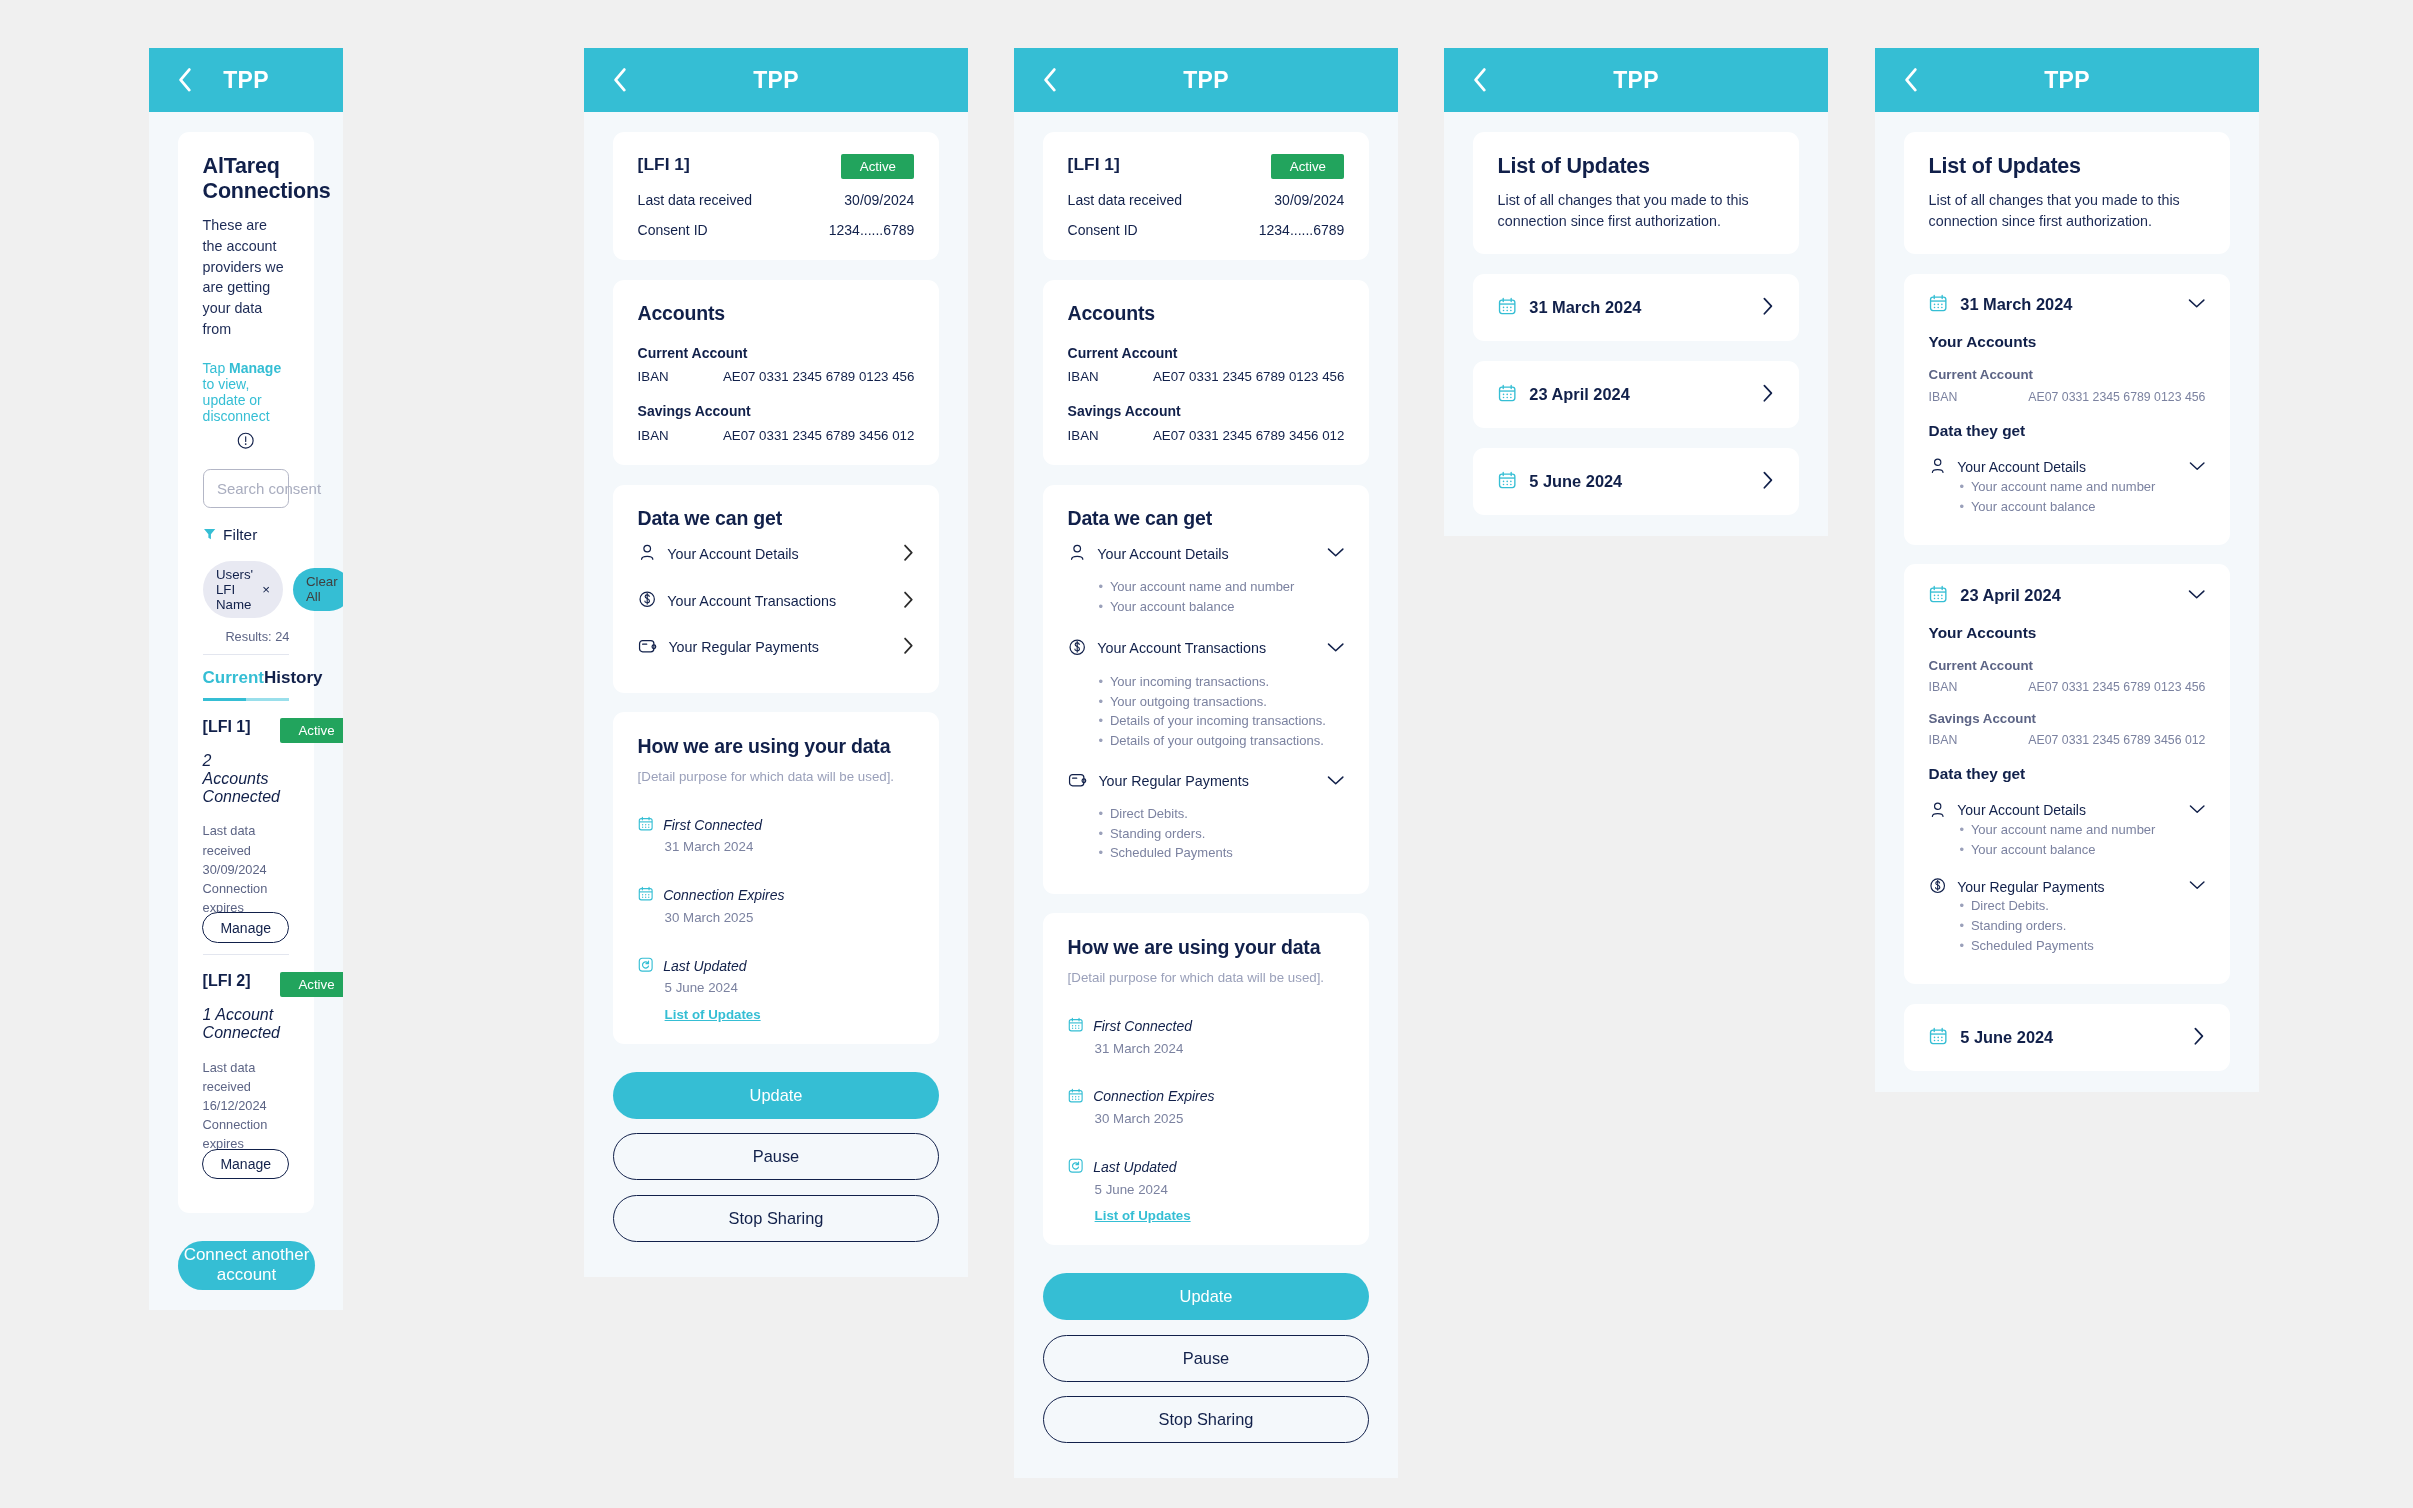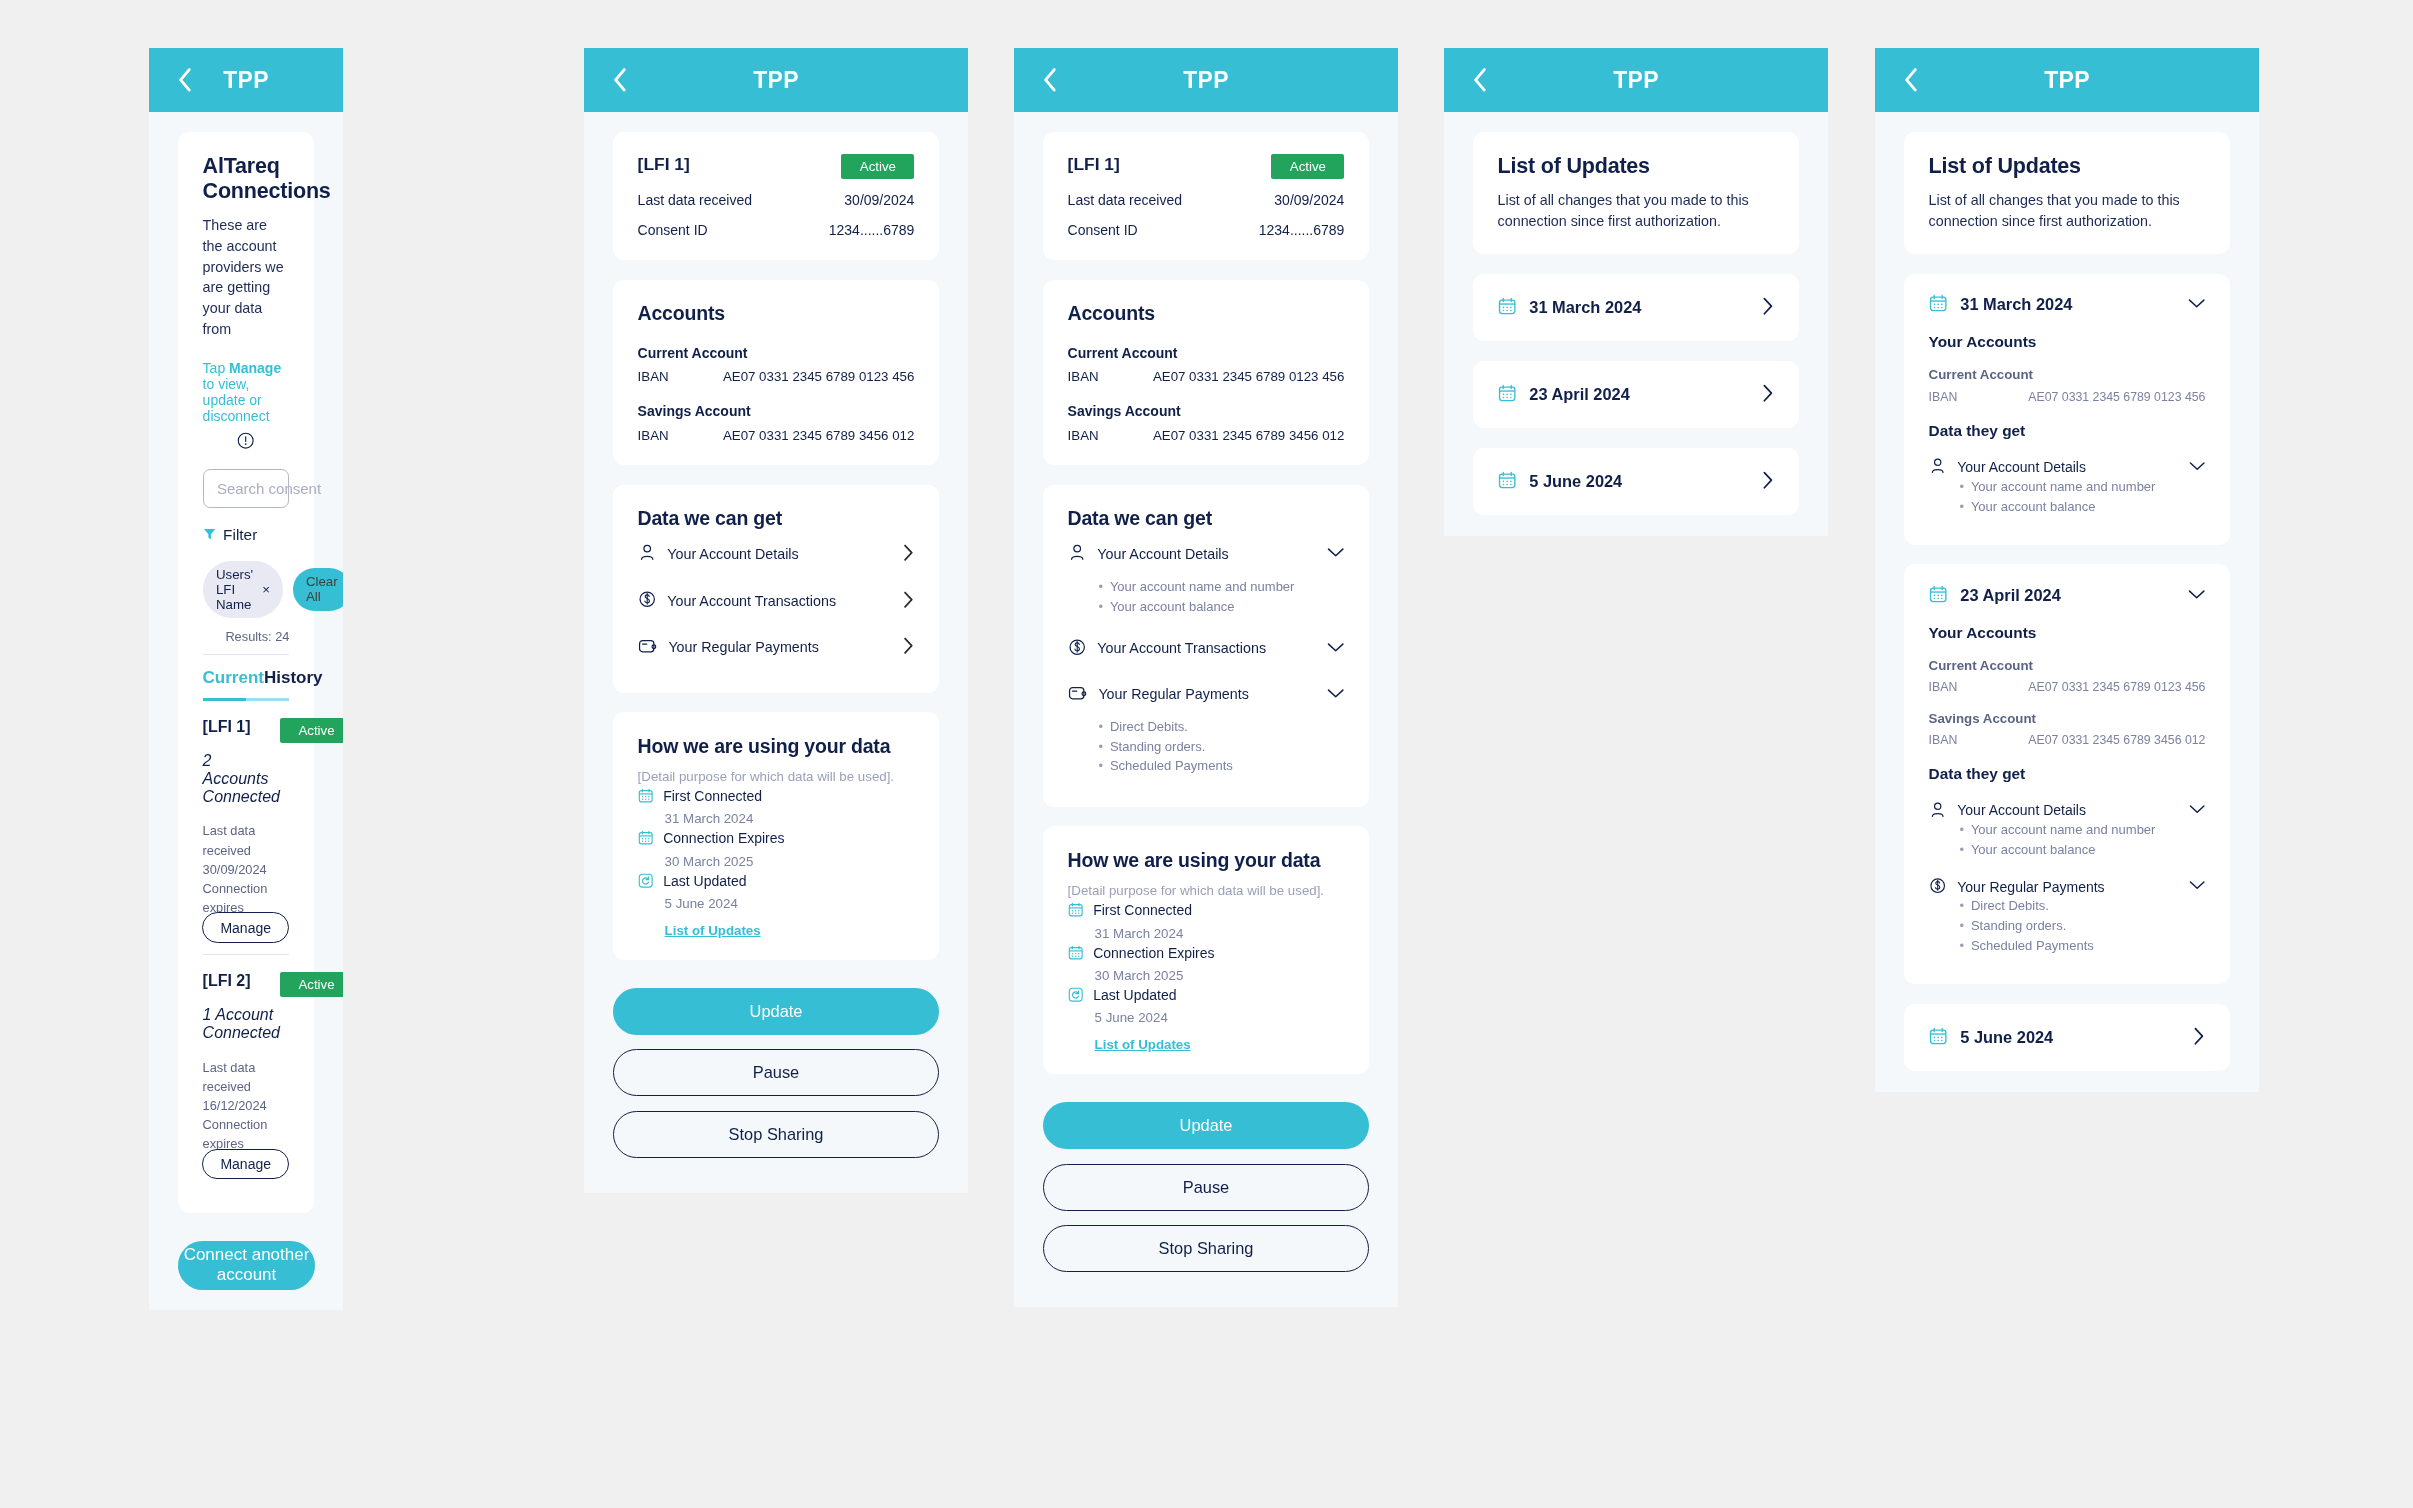--- a/index.html
+++ b/index.html
@@ -266,22 +266,24 @@
     color: #9aa0ba;
   }
 
   .usage-sub {
     margin-top: 11.3px;
     font-size: 13.3px;
     color: #9aa0ba;
   }
   .usage-item {
     display: flex;
+    align-items: center;
     gap: 10.2px;
-    margin-top: 4px;
+    margin-top: 32px;
+    font-style: italic;
   }
   .usage-item .ut { font-size: 14px; color: #11204a; }
   .usage-val {
     margin: 6.1px 0 0 27px;
     font-size: 13.3px;
     color: #7b82a0;
   }
   .link-updates {
     display: inline-block;
     margin: 11.3px 0 0 27px;
@@ -661,20 +663,26 @@
               <path d="M18 7 V27.6" stroke="#11204a" stroke-width="2.2" stroke-linecap="round"></path>
             </svg>
           </span>
           <span class="dlabel">Your Account Transactions</span>
           <span class="chev">
             <svg width="17.4" height="11.3" viewBox="0 0 34 22" fill="none">
               <path d="M3 4 L17 17 L31 4" stroke="#11204a" stroke-width="3" stroke-linecap="round" stroke-linejoin="round"></path>
             </svg>
           </span>
         </div>
+        <ul class="bullets">
+          <li>Your incoming transactions.</li>
+          <li>Your outgoing transactions.</li>
+          <li>Details of your incoming transactions.</li>
+          <li>Details of your outgoing transactions.</li>
+        </ul>
 
         <div class="drow">
           <span>
             <svg width="19.5" height="16.4" viewBox="0 0 38 32" fill="none">
               <rect x="3" y="5" width="28" height="22" rx="6" stroke="#11204a" stroke-width="2.4"></rect>
               <path d="M9 12 H17" stroke="#11204a" stroke-width="2.4" stroke-linecap="round"></path>
               <circle cx="31" cy="17" r="3.6" stroke="#11204a" stroke-width="2.4"></circle>
             </svg>
           </span>
           <span class="dlabel">Your Regular Payments</span>

